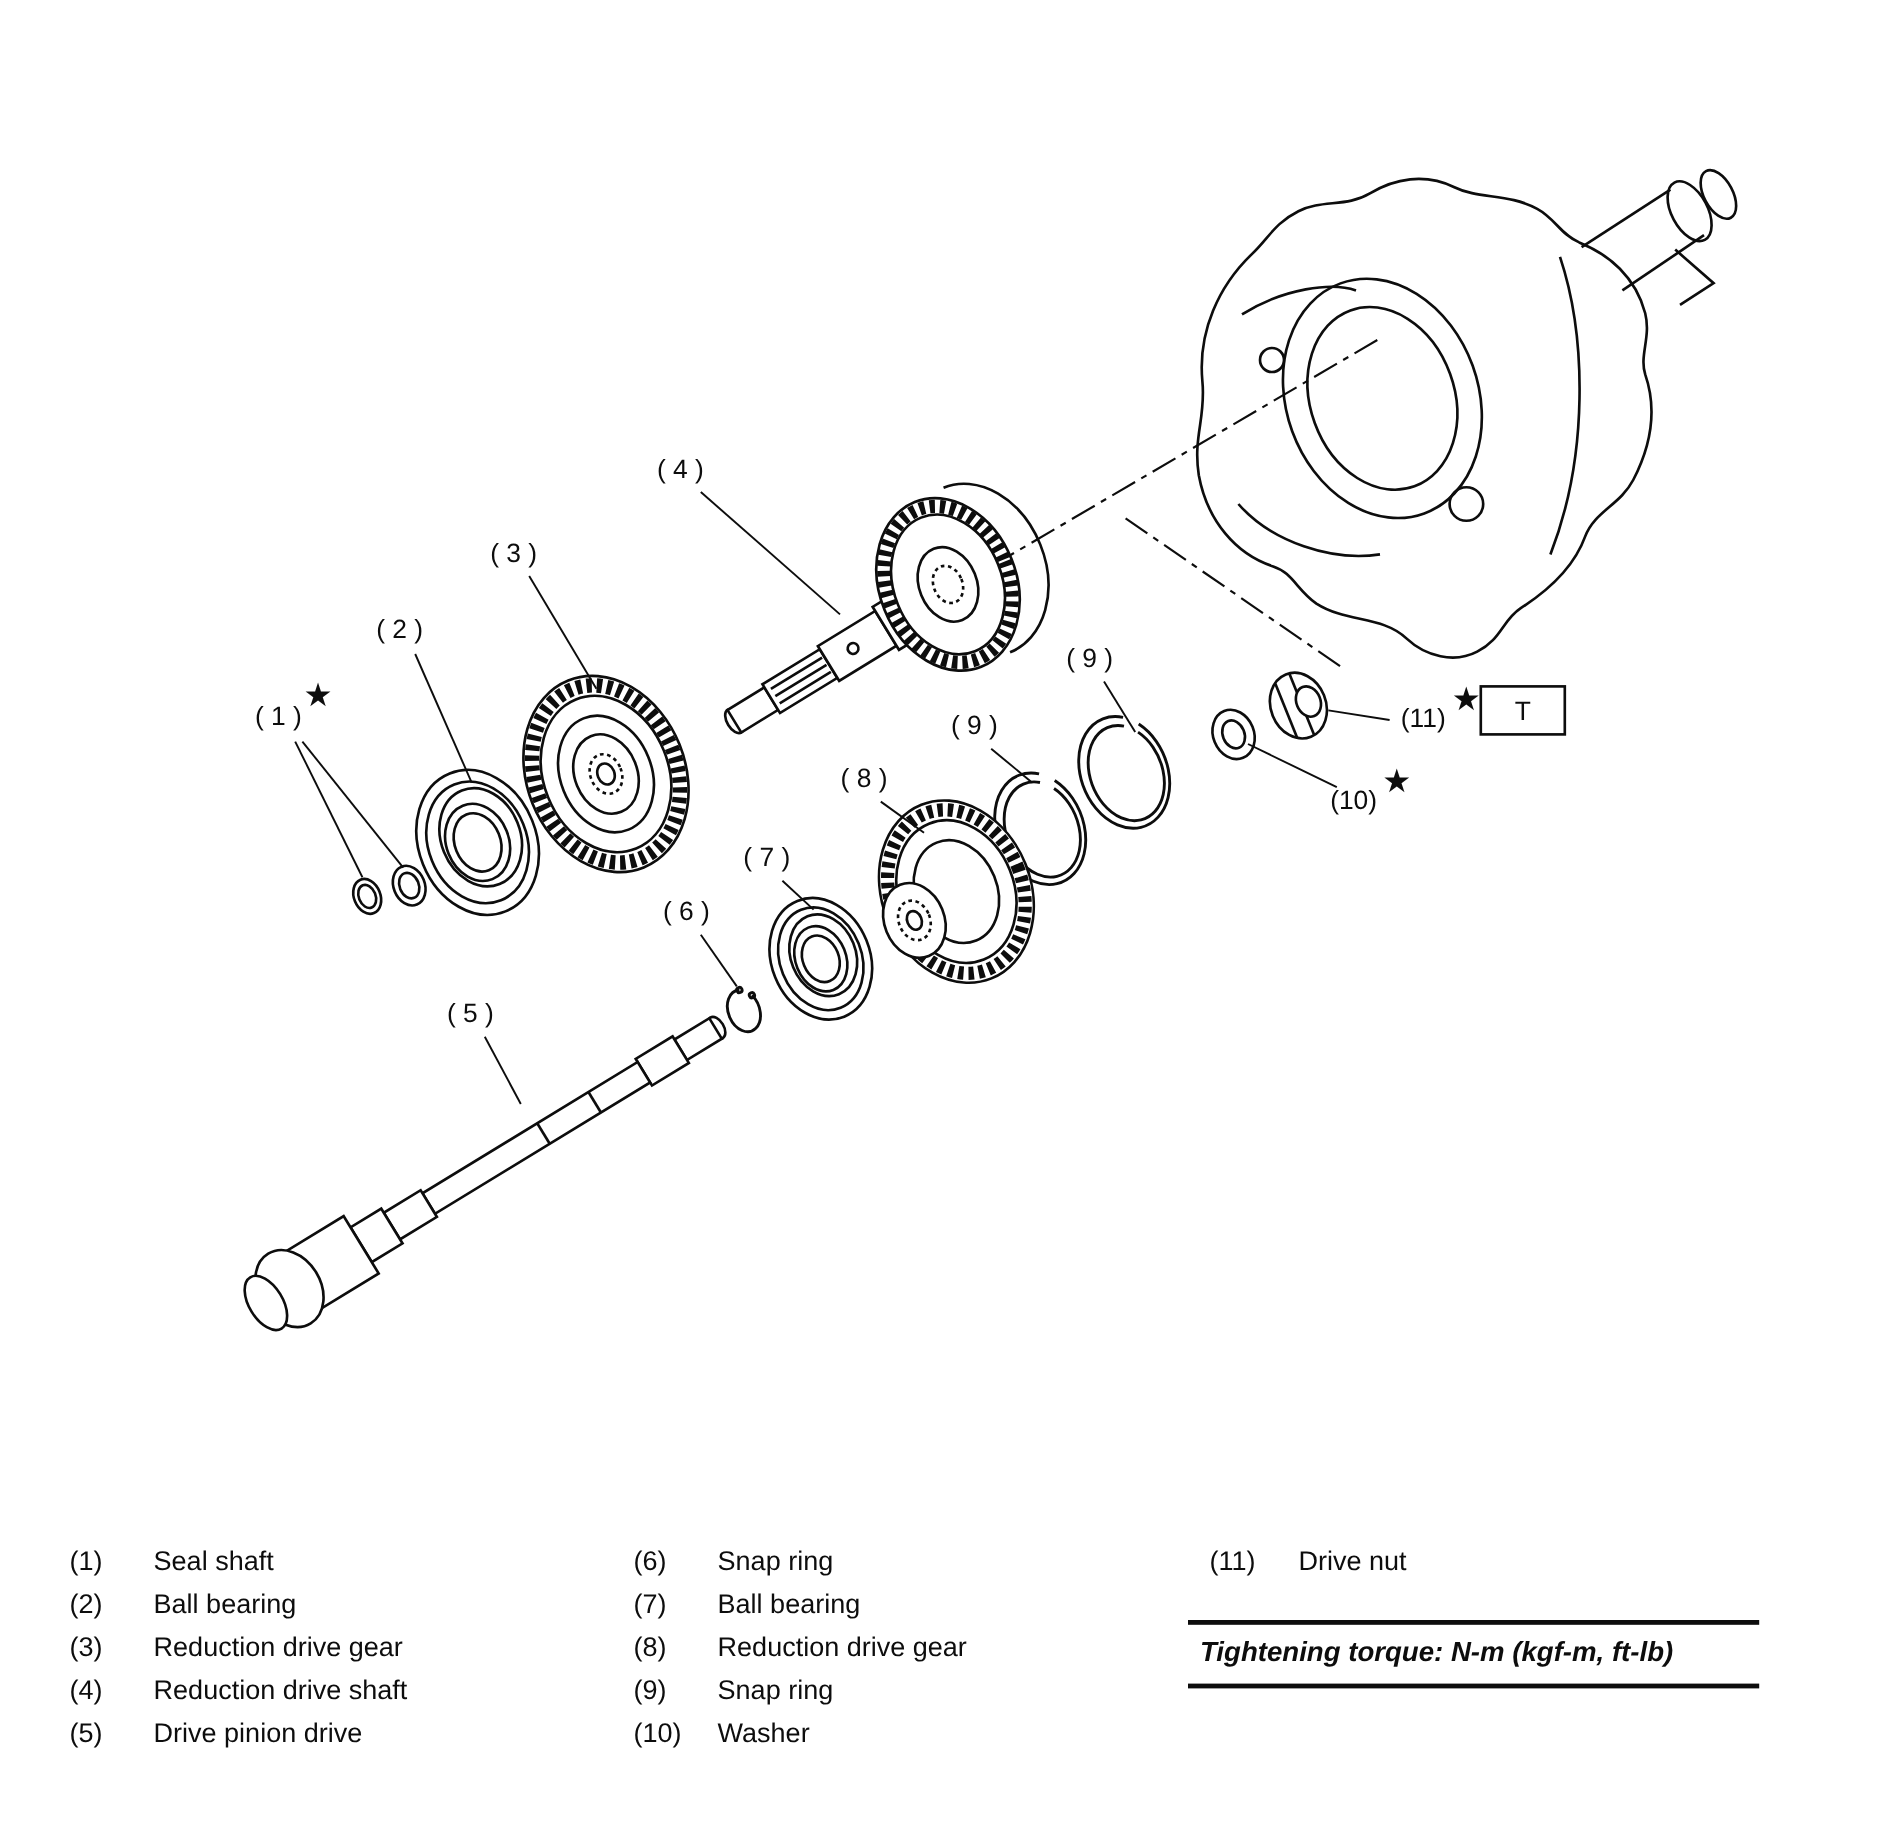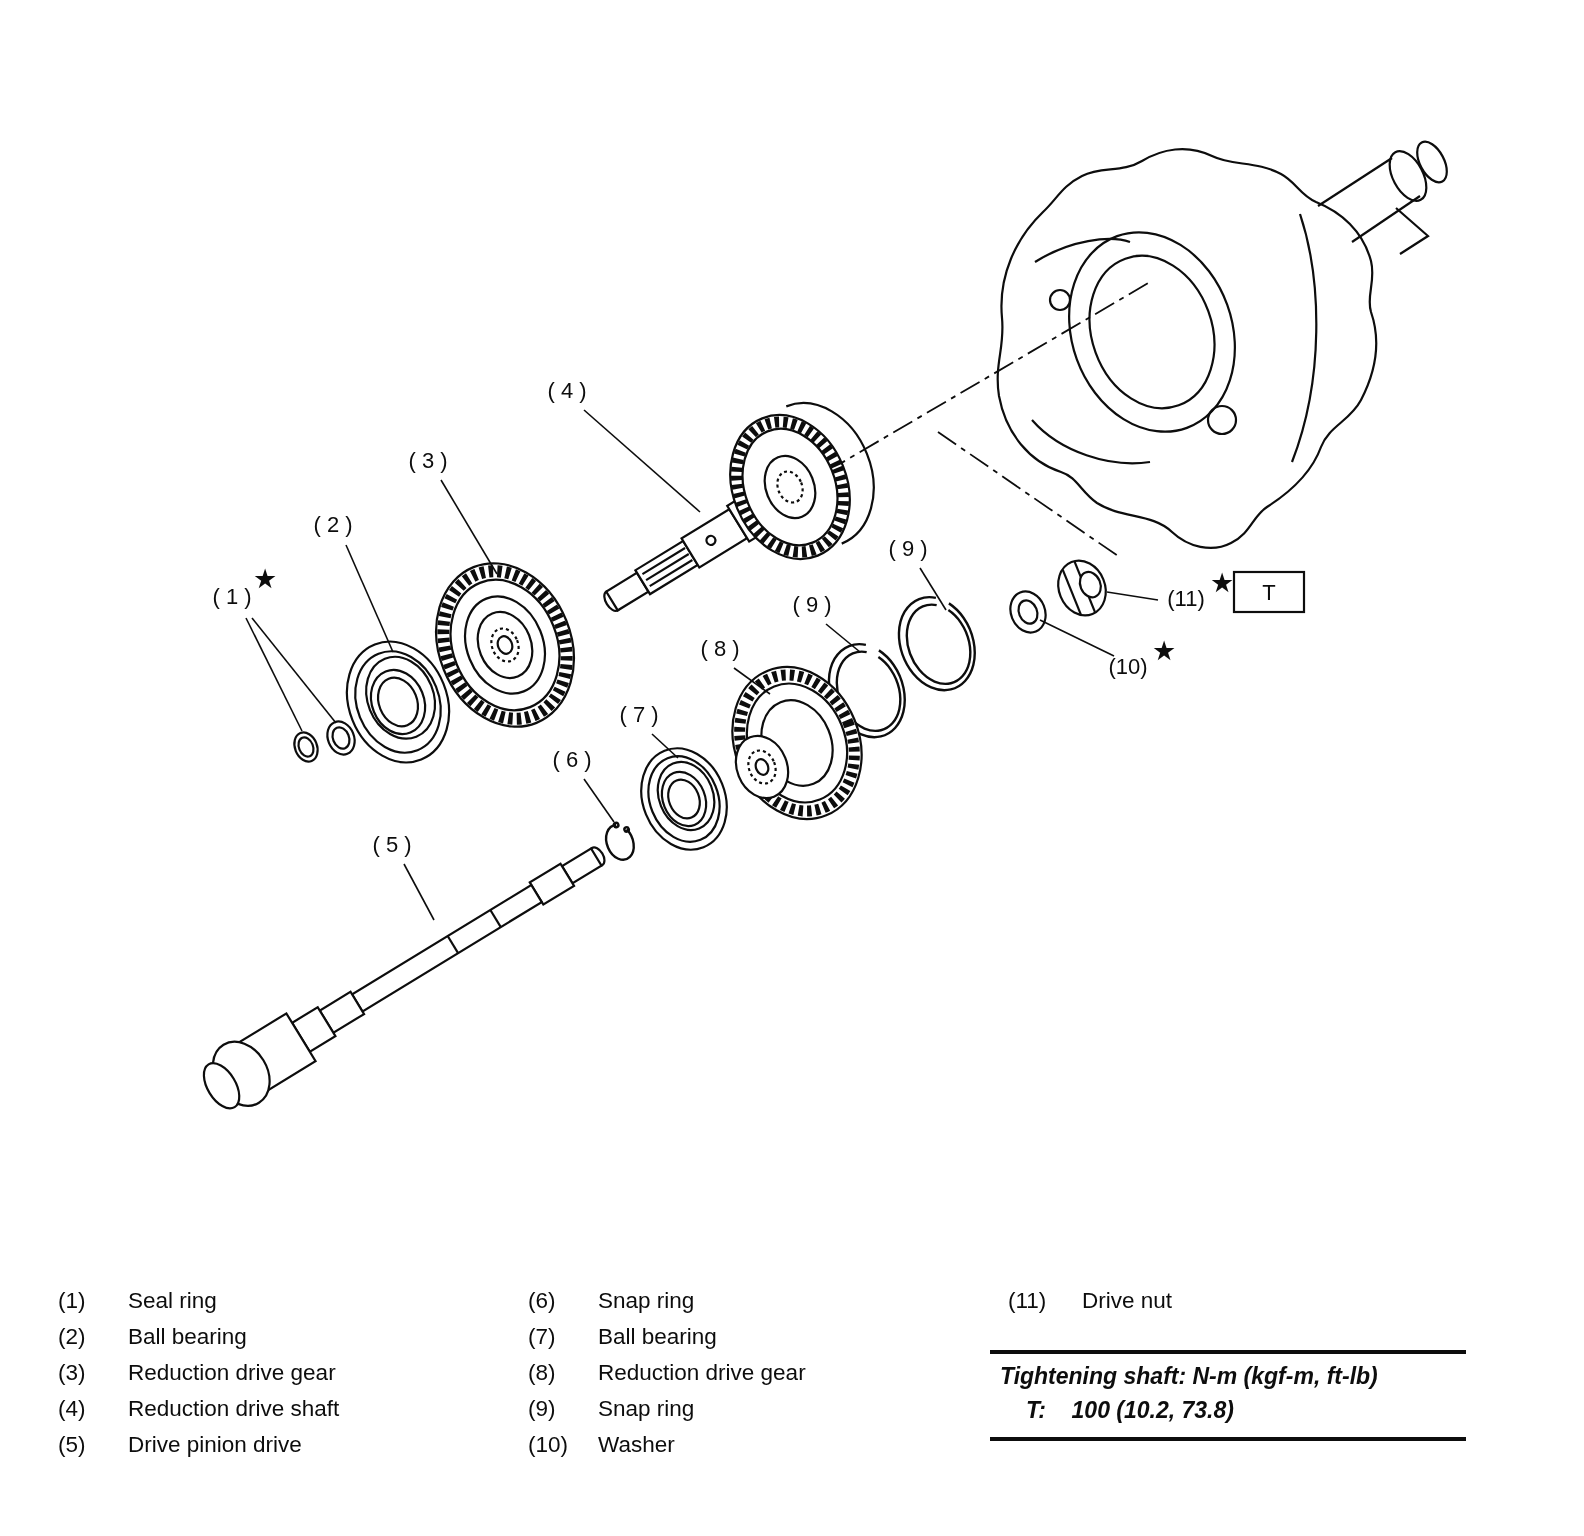--- a/index.html
+++ b/index.html
@@ -219,21 +219,21 @@
 
   <g>
     <rect x="1234" y="572" width="70" height="40" fill="#ffffff" stroke="#0d0d0d" stroke-width="2.2"></rect>
     <text x="1269" y="600" text-anchor="middle">T</text>
   </g>
 </svg>
 
 <div class="legend-col c1" style="left:58px">
   <div class="lrow">
     <span class="lnum">(1)</span>
-    <span class="llabel">Seal ring</span>
+    <span class="llabel">Seal shaft</span>
   </div>
   <div class="lrow">
     <span class="lnum">(2)</span>
     <span class="llabel">Ball bearing</span>
   </div>
   <div class="lrow">
     <span class="lnum">(3)</span>
     <span class="llabel">Reduction drive gear</span>
   </div>
   <div class="lrow">
@@ -270,15 +270,14 @@
 </div>
 
 <div class="legend-col c3" style="left:1008px">
   <div class="lrow">
     <span class="lnum">(11)</span>
     <span class="llabel">Drive nut</span>
   </div>
 </div>
 
 <div class="torque">
-  <div class="tline1">Tightening shaft: N-m (kgf-m, ft-lb)</div>
-  <div class="tline2">T:    100 (10.2, 73.8)</div>
+  <div class="tline1">Tightening torque: N-m (kgf-m, ft-lb)</div>
 </div>
 
 </body></html>

